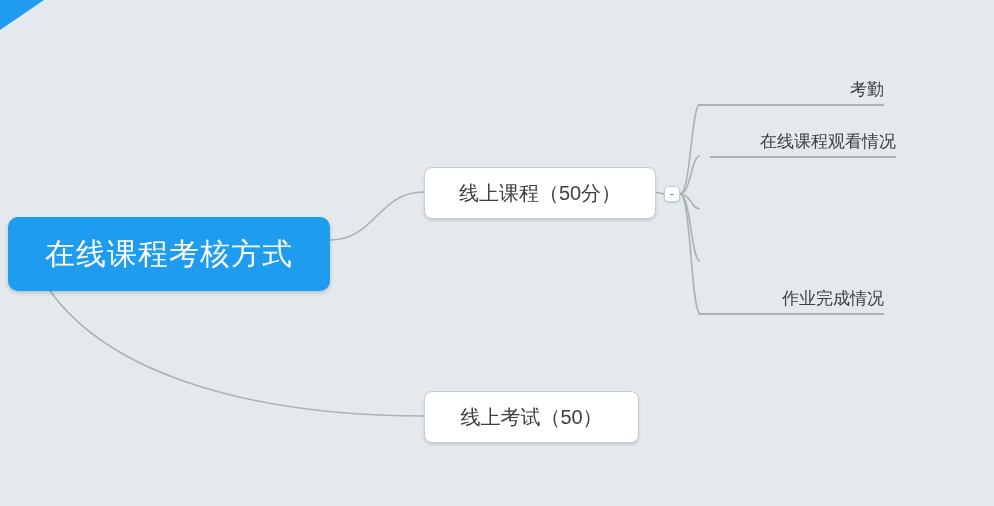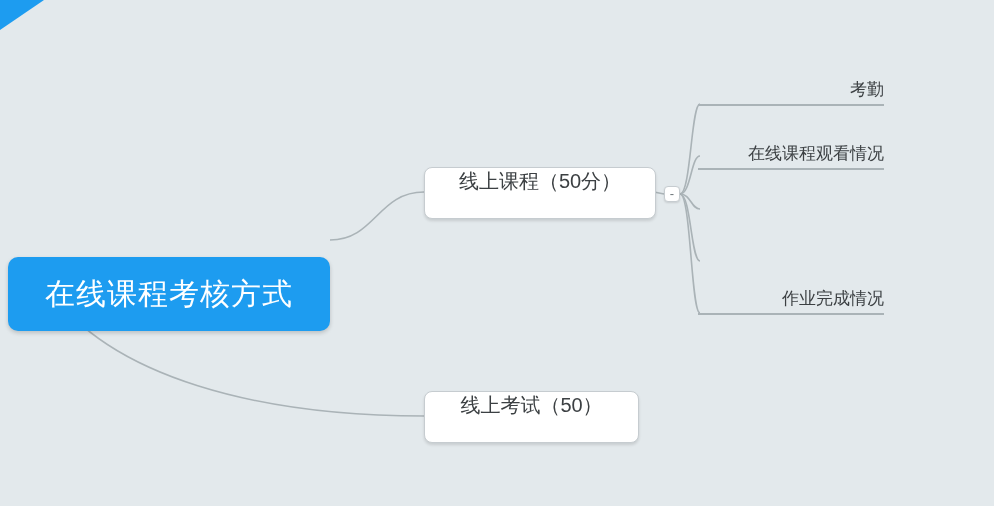--- a/index.html
+++ b/index.html
@@ -41,34 +41,33 @@
   }
   .root-node{
     position:absolute;
     left:8px;top:217px;
     width:322px;height:74px;
     background:var(--root-fill);
     border-radius:10px;
     display:flex;align-items:center;justify-content:center;
     box-shadow:0 2px 4px rgba(0,0,0,0.18);
     cursor:default;
-    margin-top:40px;
   }
   .root-node span{
     color:#ffffff;
     font-size:30px;
     letter-spacing:1px;
     white-space:nowrap;
   }
   .branch{
     position:absolute;
     background:var(--node-fill);
     border:1px solid var(--node-border);
     border-radius:8px;
-    display:flex;align-items:flex-start;justify-content:center;
+    display:flex;align-items:center;justify-content:center;
     box-shadow:0 2px 3px rgba(0,0,0,0.12);
     cursor:default;
   }
   .branch span{
     color:var(--text-dark);
     font-size:20px;
     white-space:nowrap;
   }
   .branch.node1{left:424px;top:167px;width:230px;height:50px;}
   .branch.node2{left:424px;top:391px;width:213px;height:50px;}
@@ -99,21 +98,21 @@
   .subtopic span{
     display:block;
     padding-left:3px;
     line-height:27px;
     font-size:17px;
     color:var(--text-dark);
     white-space:nowrap;
     text-align:right;
   }
   .subtopic.s0{top:76px;}
-  .subtopic.s1{top:140px;}
+  .subtopic.s1{top:128px;margin-left:12px;}
   .subtopic.s2{top:181px;}
   .subtopic.s3{top:233px;}
   .subtopic.s4{top:285px;}
 </style>
 </head>
 <body>
 
 <div class="canvas">
 
   <svg class="connectors" viewBox="0 0 994 506">

